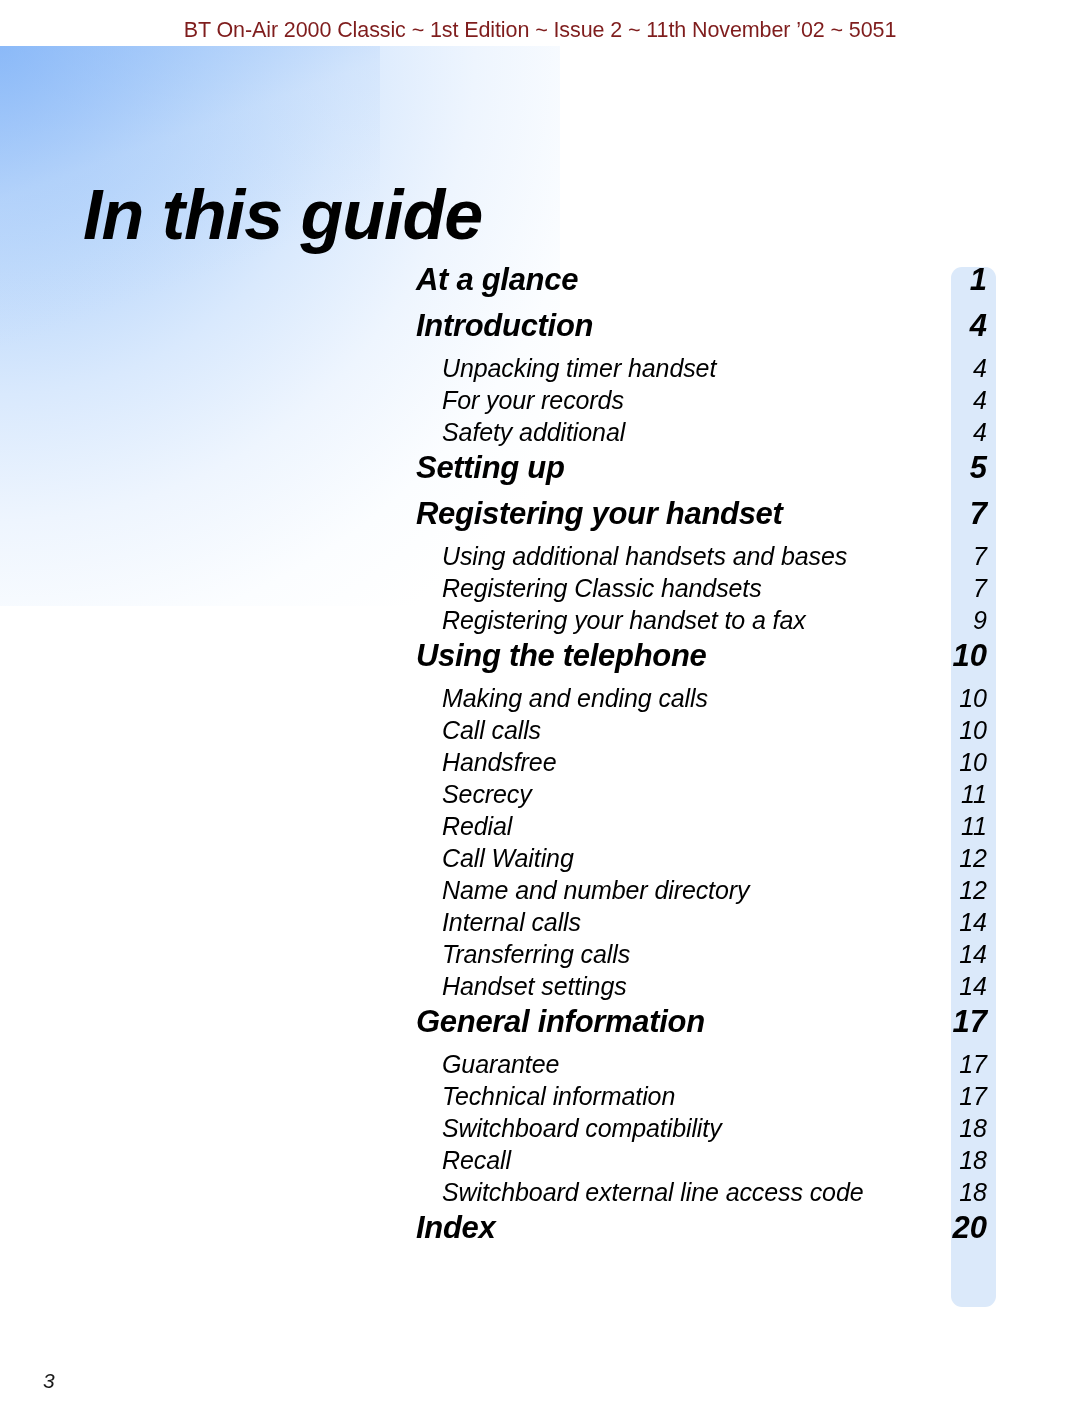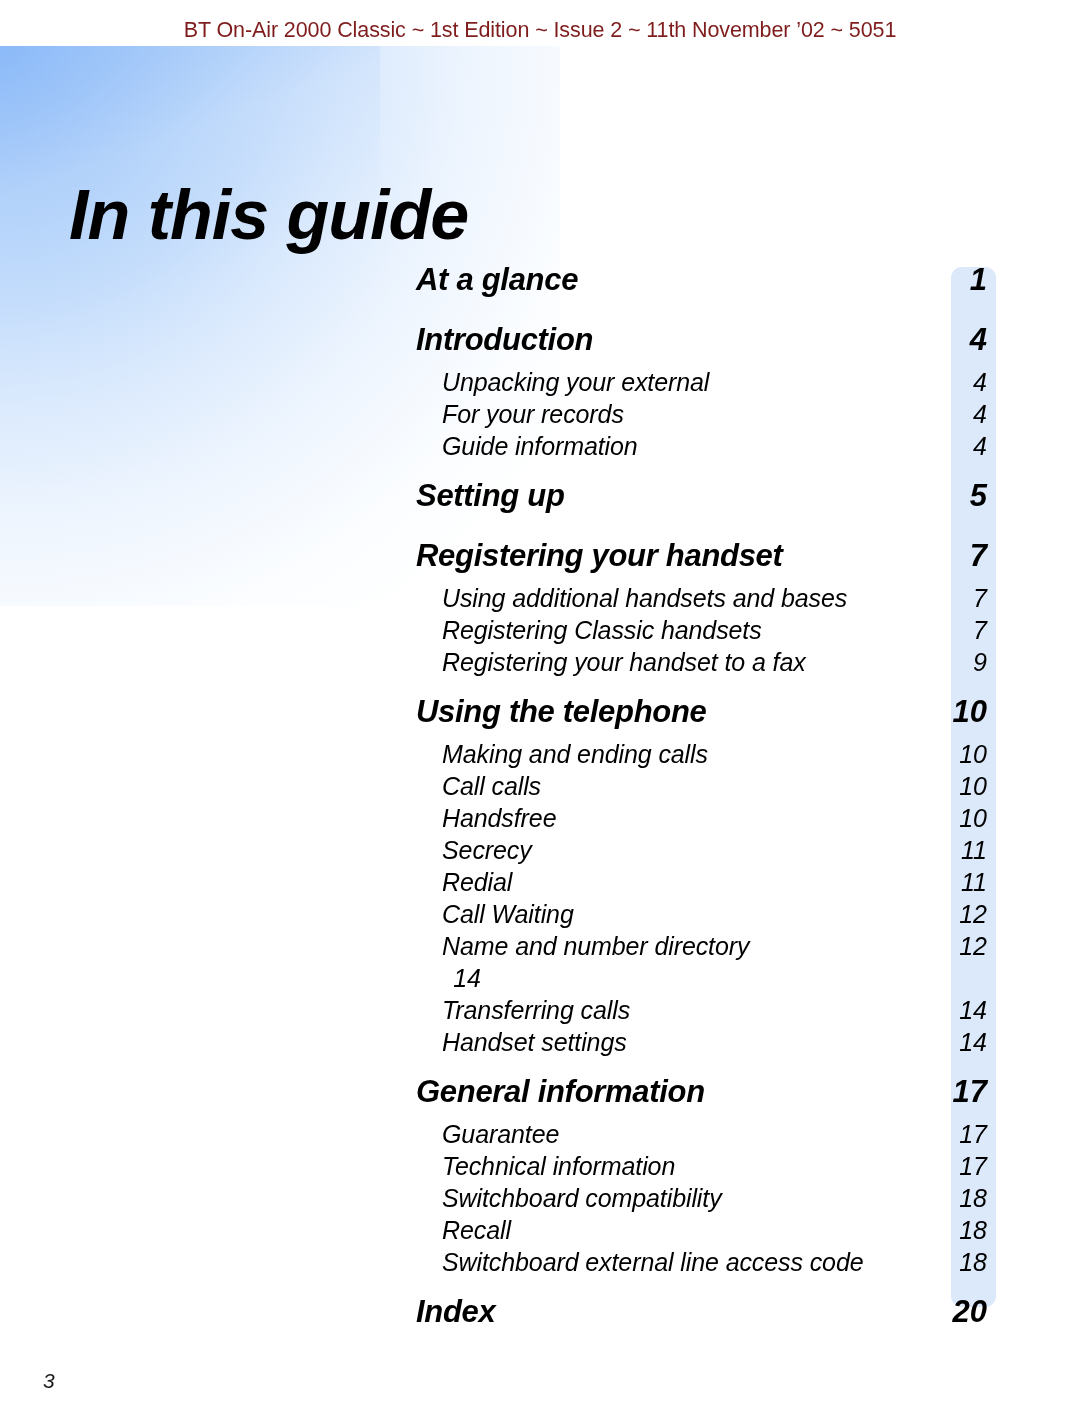--- a/index.html
+++ b/index.html
@@ -54,21 +54,21 @@
     text-align: center;
     font-size: 21.5px;
     letter-spacing: -0.1px;
     color: #7f1d1d;
     font-family: "Liberation Sans", sans-serif;
   }
 
   
   #page-title {
     position: absolute;
-    left: 69px;
+    left: 83px;
     top: 128px;
     font-size: 70px;
     font-weight: bold;
     font-style: italic;
     letter-spacing: -1px;
     color: #000000;
     white-space: nowrap;
   }
 
   
@@ -124,21 +124,20 @@
     padding-left: 26px;
     letter-spacing: -0.1px;
   }
   .toc-row.level-sub .toc-page {
     font-size: 25px;
     font-style: italic;
   }
 
   
   .toc-row.gap-before {
-    margin-top: 14px;
   }
 
   
   #page-number-strip {
     position: absolute;
     left: 951px;
     top: 267px;
     width: 45px;
     height: 1040px;
     background: #dbe9fa;
@@ -172,29 +171,29 @@
 <div id="toc">
     <div class="toc-row level-main">
       <span class="toc-label">At a glance</span>
       <span class="toc-page">1</span>
     </div>
     <div class="toc-row level-main gap-before">
       <span class="toc-label">Introduction</span>
       <span class="toc-page">4</span>
     </div>
     <div class="toc-row level-sub">
-      <span class="toc-label">Unpacking your external</span>
+      <span class="toc-label">Unpacking timer handset</span>
       <span class="toc-page">4</span>
     </div>
     <div class="toc-row level-sub">
       <span class="toc-label">For your records</span>
       <span class="toc-page">4</span>
     </div>
     <div class="toc-row level-sub">
-      <span class="toc-label">Guide information</span>
+      <span class="toc-label">Safety additional</span>
       <span class="toc-page">4</span>
     </div>
     <div class="toc-row level-main gap-before">
       <span class="toc-label">Setting up</span>
       <span class="toc-page">5</span>
     </div>
     <div class="toc-row level-main gap-before">
       <span class="toc-label">Registering your handset</span>
       <span class="toc-page">7</span>
     </div>
@@ -236,20 +235,21 @@
     </div>
     <div class="toc-row level-sub">
       <span class="toc-label">Call Waiting</span>
       <span class="toc-page">12</span>
     </div>
     <div class="toc-row level-sub">
       <span class="toc-label">Name and number directory</span>
       <span class="toc-page">12</span>
     </div>
     <div class="toc-row level-sub">
+      <span class="toc-label">Internal calls</span>
       <span class="toc-page">14</span>
     </div>
     <div class="toc-row level-sub">
       <span class="toc-label">Transferring calls</span>
       <span class="toc-page">14</span>
     </div>
     <div class="toc-row level-sub">
       <span class="toc-label">Handset settings</span>
       <span class="toc-page">14</span>
     </div>

